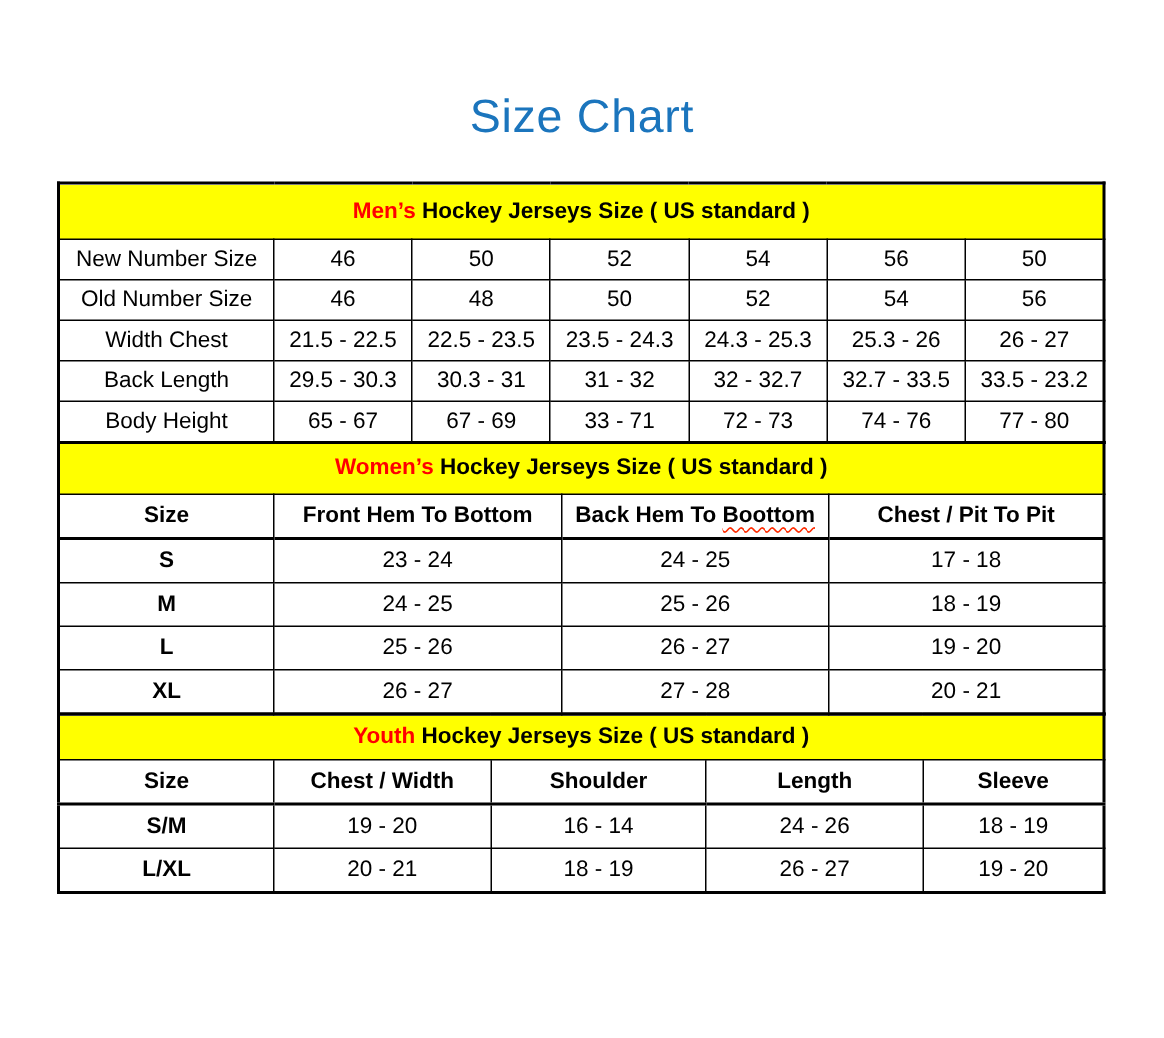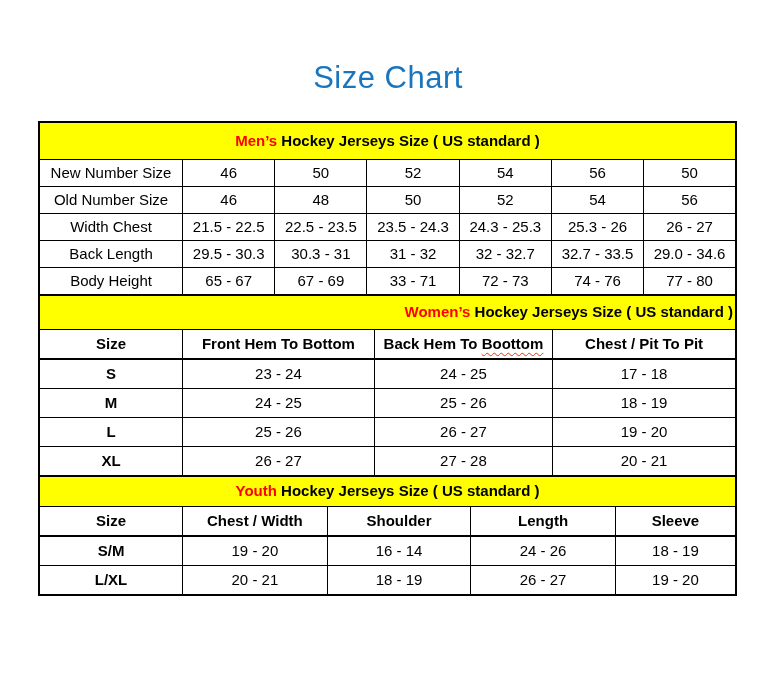--- a/index.html
+++ b/index.html
@@ -62,21 +62,21 @@
     color: var(--highlight-color, #FF0000);
   }
   .col-header-row th {
     font-weight: bold;
     border-bottom: 2px solid #000;
   }
   .tbl-mens th, .tbl-mens td    { height: 26px; }
   .tbl-womens th, .tbl-womens td{ height: 28px; }
   .tbl-youth th, .tbl-youth td  { height: 28px; }
   .tbl-mens .section-cell   { height: 36px; }
-  .tbl-womens .section-cell { height: 33px; text-align: right; }
+  .tbl-womens .section-cell { height: 33px; }
   .tbl-youth .section-cell  { height: 29px; margin-top: 47px; }
   
   .tbl-womens tbody td:first-child,
   .tbl-youth tbody td:first-child { font-weight: bold; }
   .squiggle {
     text-decoration-line: underline;
     text-decoration-style: wavy;
     text-decoration-color: #ff2a00;
     text-decoration-thickness: 1px;
     text-underline-offset: 3px;
@@ -134,21 +134,21 @@
             <td>25.3 - 26</td>
             <td>26 - 27</td>
           </tr>
           <tr>
             <td>Back Length</td>
             <td>29.5 - 30.3</td>
             <td>30.3 - 31</td>
             <td>31 - 32</td>
             <td>32 - 32.7</td>
             <td>32.7 - 33.5</td>
-            <td>29.0 - 34.6</td>
+            <td>33.5 - 23.2</td>
           </tr>
           <tr>
             <td>Body Height</td>
             <td>65 - 67</td>
             <td>67 - 69</td>
             <td>33 - 71</td>
             <td>72 - 73</td>
             <td>74 - 76</td>
             <td>77 - 80</td>
           </tr>

